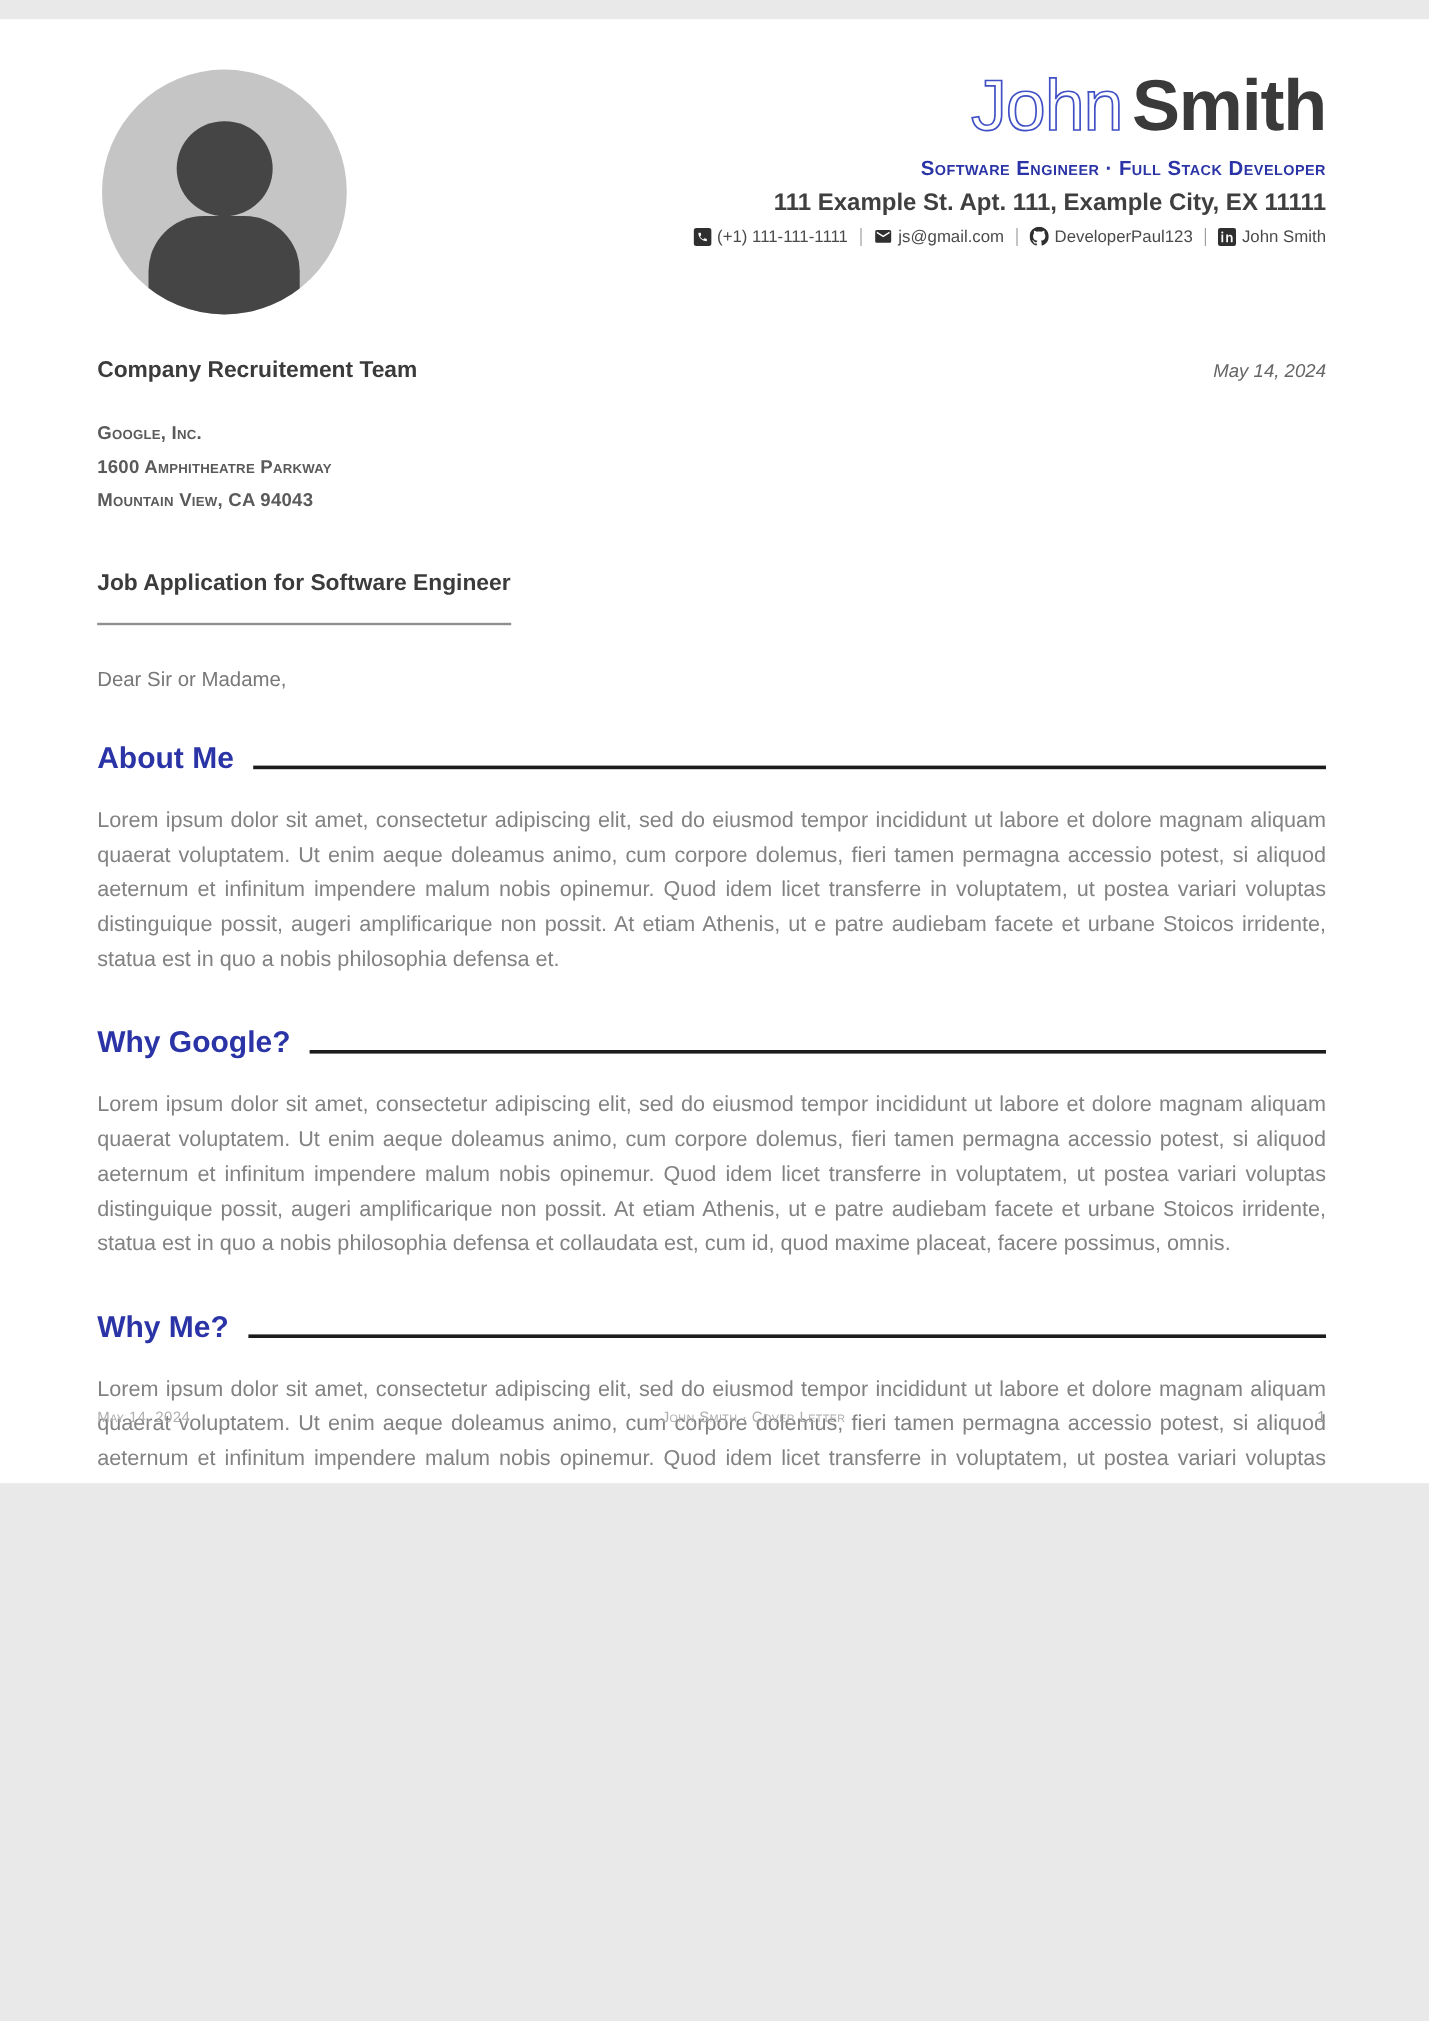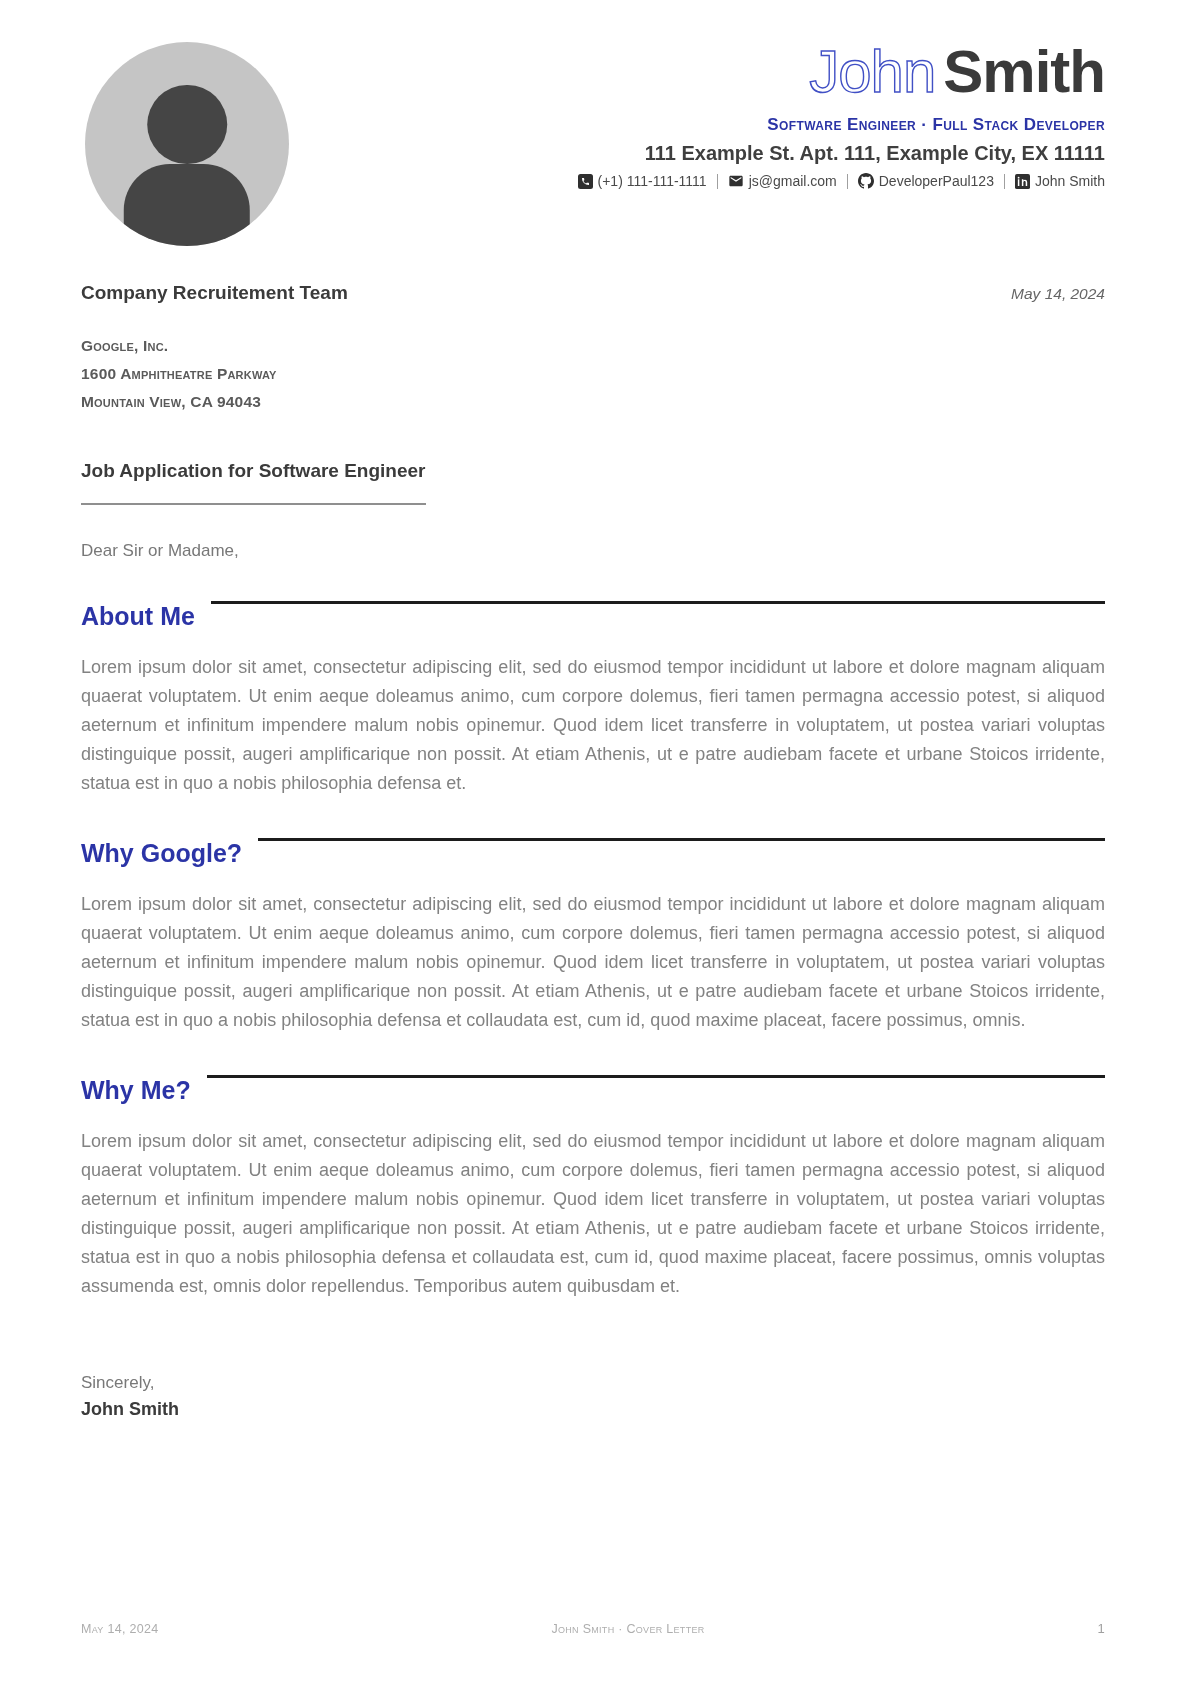--- a/index.html
+++ b/index.html
@@ -7,22 +7,22 @@
     --name-first:#4150c5;
     --dark:#3b3b3b;
     --body:#828282;
     --muted:#5a5a5a;
     --footer:#aeaeae;
   }
   *{margin:0;padding:0;box-sizing:border-box;}
   html,body{background:#e9e9e9;}
   body{font-family:"Liberation Sans","DejaVu Sans",sans-serif;}
   .page{
-    position:relative;width:1191px;height:1684px;background:#ffffff;
-    margin:0 auto;overflow:hidden;
+    position:relative;width:1191px;height:1220px;background:#ffffff;
+    margin:16px auto;overflow:hidden;
   }
   
   .avatar{
     position:absolute;left:85px;top:42px;width:204px;height:204px;
     border-radius:50%;background:#c5c5c5;overflow:hidden;
   }
   .avatar-head{
     position:absolute;left:50%;top:21%;width:39%;height:39%;
     transform:translateX(-50%);border-radius:50%;background:#454545;
   }
@@ -56,21 +56,21 @@
   .recipient-address div{
     font-size:15.5px;line-height:28px;color:var(--muted);
     font-variant:small-caps;letter-spacing:.2px;font-weight:bold;
   }
   .letter-title{margin-top:44px;font-size:19px;}
   .letter-title span{
     display:inline-block;color:var(--dark);font-weight:700;
     border-bottom:2px solid #8f8f8f;padding-bottom:21px;
   }
   .opening{margin-top:36px;font-size:17px;color:#787878;}
-  .section-heading{display:flex;align-items:flex-start;margin-top:40px;}
+  .section-heading{display:flex;align-items:flex-end;margin-top:40px;}
   .section-heading .hd{color:var(--accent);font-weight:700;font-size:25px;line-height:1.2;}
   .section-heading .rule{flex:1;height:3px;background:#1c1c1c;margin-left:16px;margin-bottom:6px;}
   .body-par{
     margin-top:22px;font-size:18px;line-height:29px;color:var(--body);
     text-align:justify;
   }
   .closing{margin-top:72px;font-size:17px;color:#787878;}
   .signature{margin-top:6px;font-size:18px;font-weight:700;color:var(--dark);}
   .attachment{margin-top:40px;font-size:17px;font-style:italic;color:#787878;}
   

